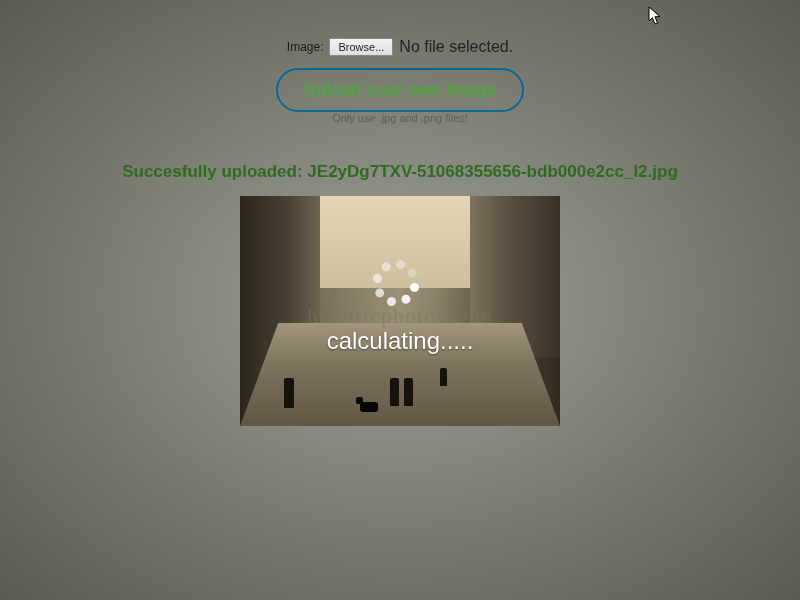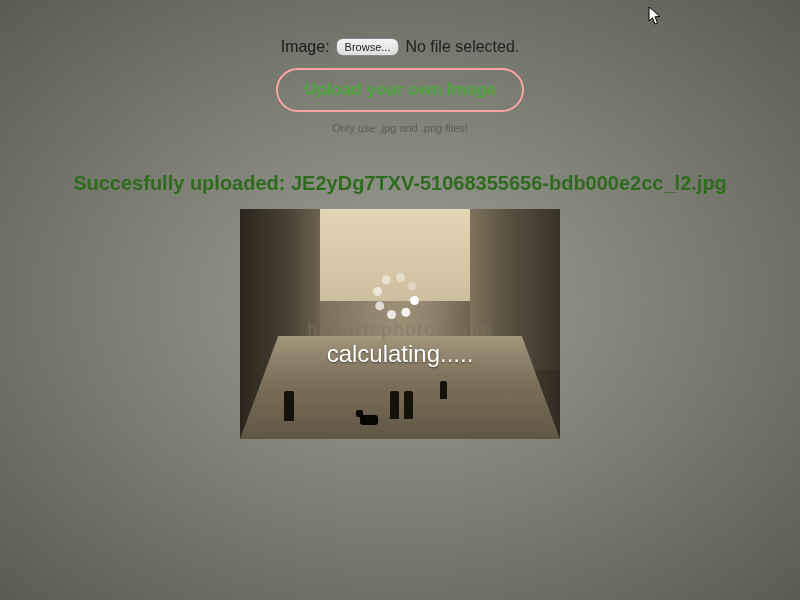--- a/index.html
+++ b/index.html
@@ -18,54 +18,53 @@
       align-items: center;
       padding-top: 38px;
     }
     .file-row {
       display: flex;
       align-items: center;
       gap: 6px;
       margin-bottom: 12px;
     }
     .file-label {
-      font-size: 16px;
+      font-size: 12px;
       color: #1a1a1a;
     }
     .browse-btn {
       background: linear-gradient(#f4f4f4, #ddd);
       border: 1px solid #888;
-      border-radius: 7px;
+      border-radius: 1px;
       padding: 2px 8px;
       font-size: 11px;
       color: #222;
       cursor: pointer;
     }
     .no-file {
       font-size: 16px;
       color: #222;
     }
     .pill-btn {
-      border: 2px solid #fca5a5;
+      border: 2px solid #0369a1;
       background: transparent;
       border-radius: 999px;
       padding: 10px 26px;
       font-size: 17px;
       font-weight: 600;
       color: #4fa63f;
       cursor: pointer;
     }
     .hint {
       font-size: 11px;
       color: #5b5d56;
-      margin-top: 10px;
       margin-bottom: 38px;
     }
     .status {
-      font-size: 20px;
+      font-size: 17px;
       font-weight: 700;
       color: #2e6b1e;
       margin-bottom: 14px;
       text-align: left;
     }
     .preview {
       width: 320px;
       height: 230px;
       position: relative;
       margin-bottom: 32px;

